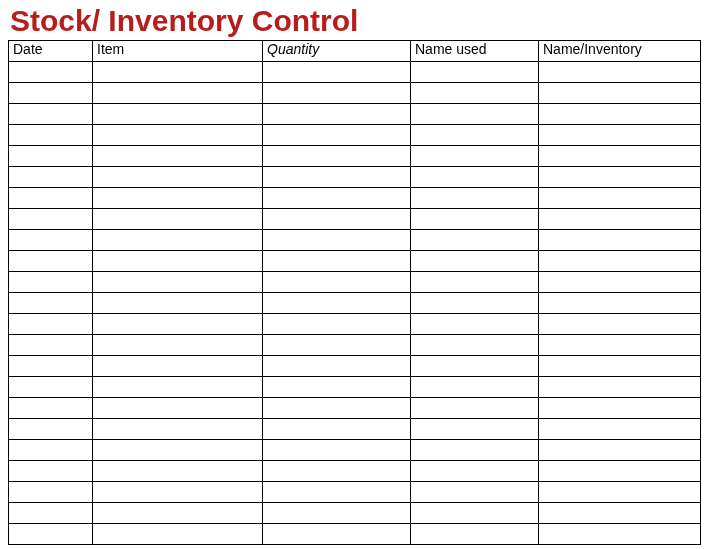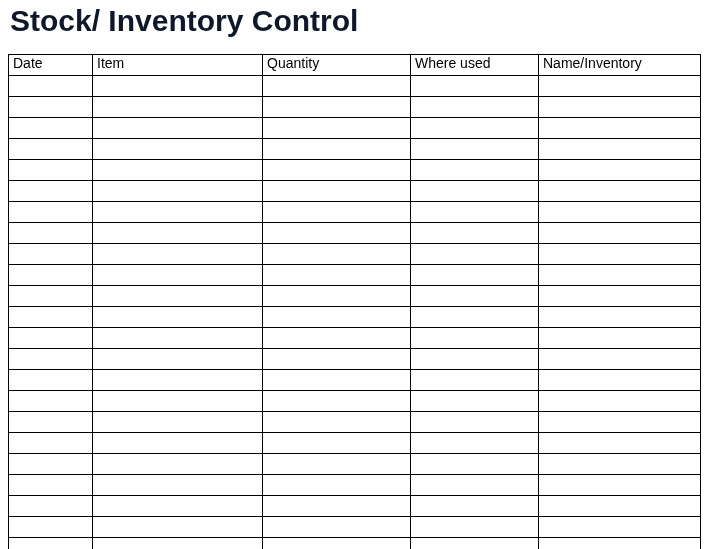--- a/index.html
+++ b/index.html
@@ -8,24 +8,24 @@
       box-sizing: border-box;
     }
     body {
       font-family: Arial, sans-serif;
       background: #ffffff;
       width: 708px;
       height: 549px;
       padding: 4px 8px;
     }
     .title {
-      color: #0f172a;
+      color: #b91c1c;
       font-size: 30px;
       font-weight: bold;
-      margin-bottom: 16px;
+      margin-bottom: 2px;
       padding-left: 2px;
     }
     table {
       border-collapse: collapse;
       width: 692px;
       table-layout: fixed;
       border-radius: 23px;
     }
     th, td {
       border: 1px solid #000000;
@@ -34,36 +34,36 @@
       padding: 0 4px;
       font-size: 14px;
       font-weight: normal;
       vertical-align: top;
     }
     th {
       font-weight: normal;
     }
     .col-date { width: 84px; }
     .col-item { width: 170px; }
-    .col-quantity { width: 148px; }
+    .col-quantity { width: 148px; font-style: italic; }
     .col-where { width: 128px; }
     .col-signature { width: 162px; }
   </style>
 </head>
 <body>
 
 <h1 class="title">Stock/ Inventory Control</h1>
 
 <table>
   <thead>
     <tr>
       <th class="col-date">Date</th>
       <th class="col-item">Item</th>
       <th class="col-quantity">Quantity</th>
-      <th class="col-where">Where used</th>
+      <th class="col-where">Name used</th>
       <th class="col-signature">Name/Inventory</th>
     </tr>
   </thead>
   <tbody id="table-body">
   <tr>
         <td></td>
         <td></td>
         <td></td>
         <td></td>
         <td></td>

